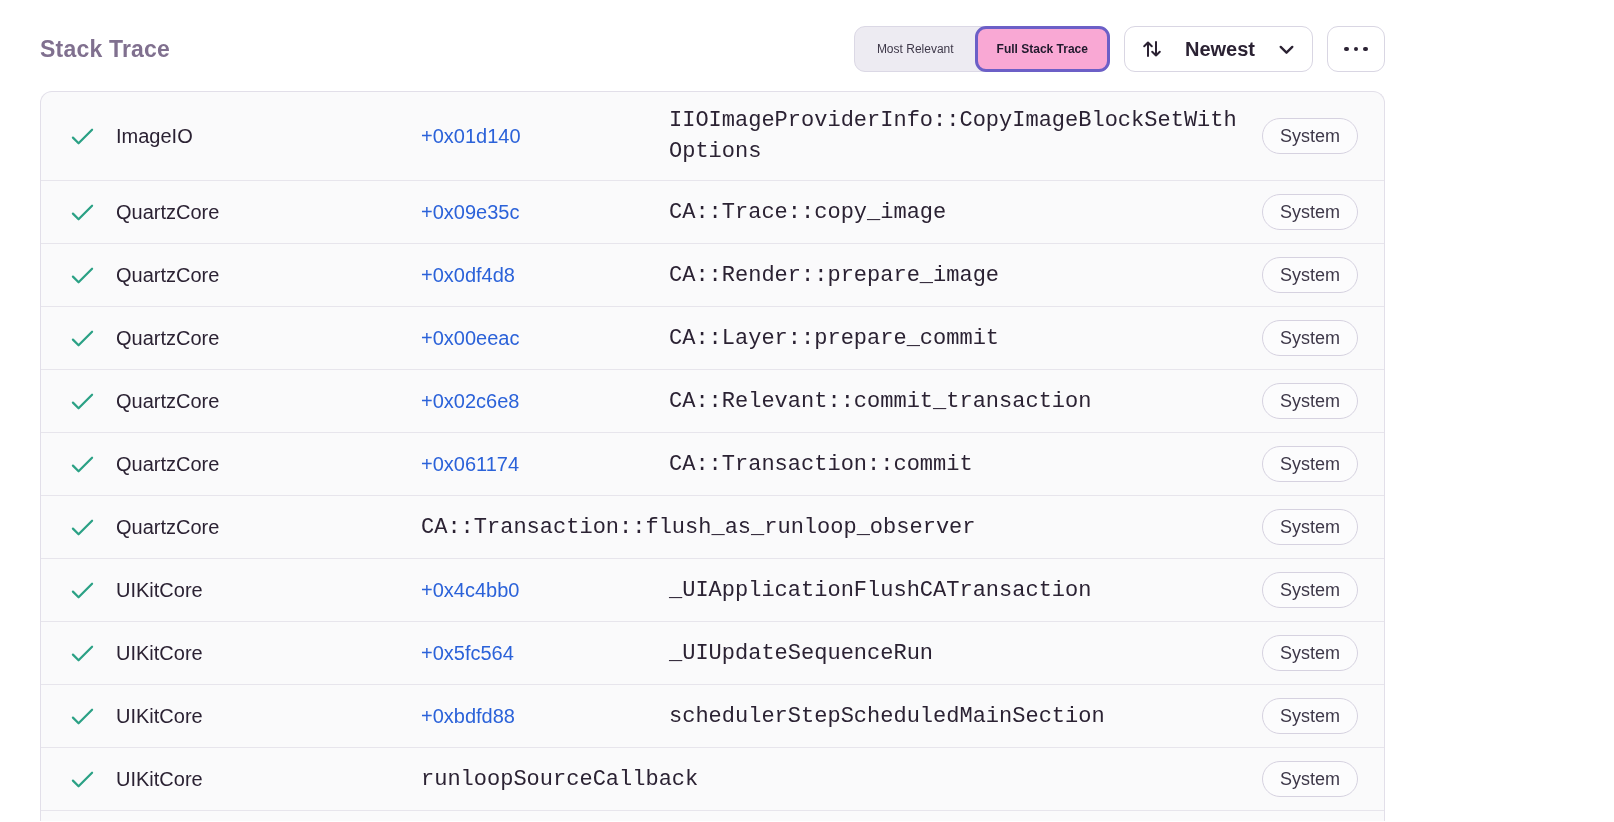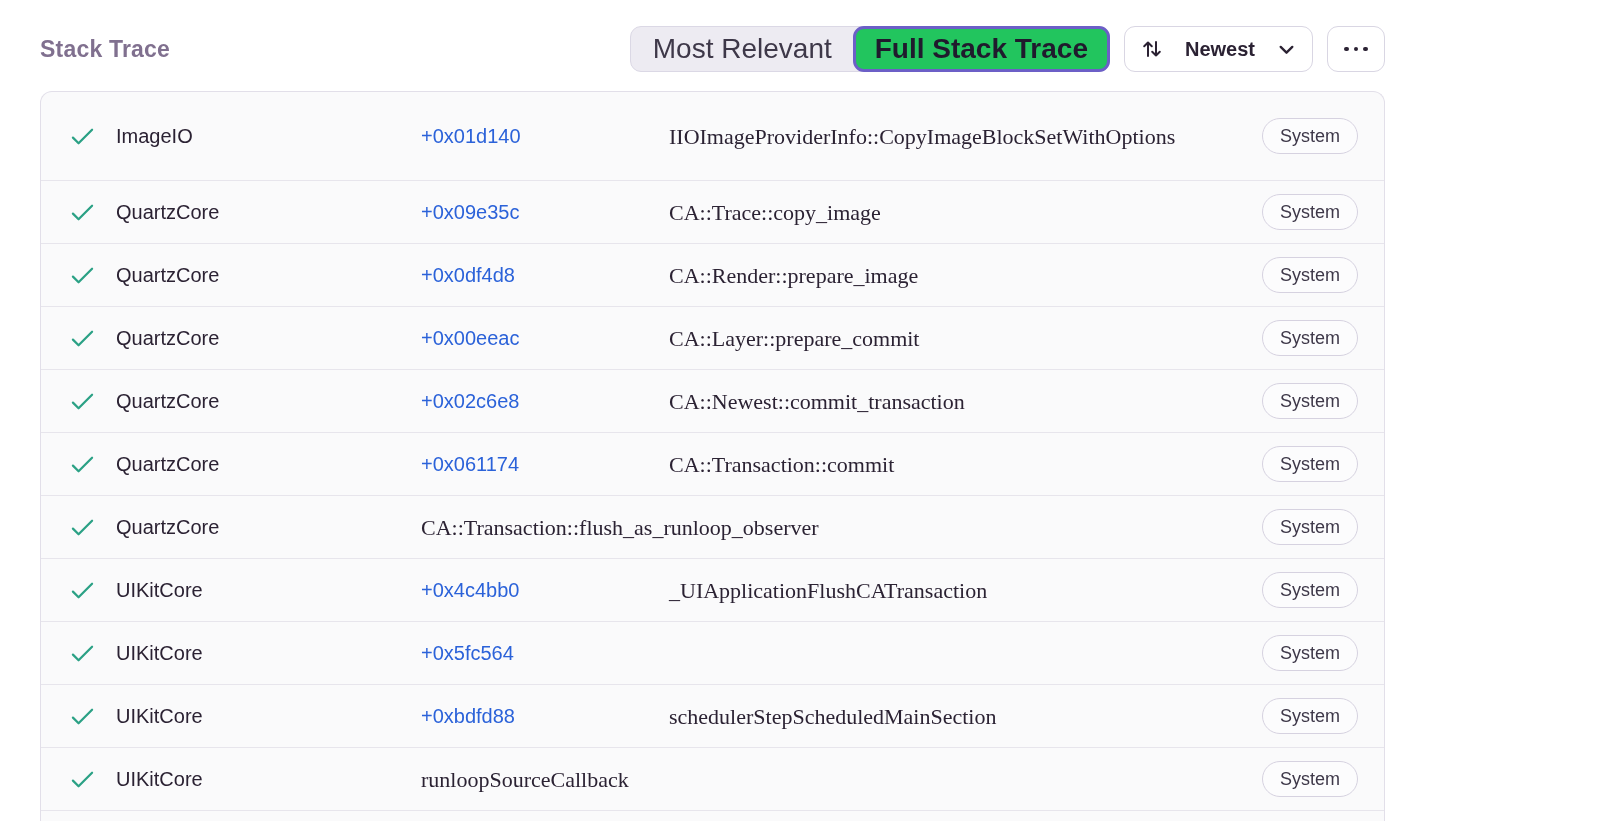--- a/index.html
+++ b/index.html
@@ -15,43 +15,43 @@
     font-family:"Liberation Sans", sans-serif;
     color:#2B2233;
   }
   .page{width:1345px;margin-left:40px;}
   .header{display:flex;align-items:center;justify-content:space-between;padding-top:26px;}
   .title{margin:0;font-size:23px;font-weight:700;color:#80708F;letter-spacing:.2px;}
   .controls{display:flex;align-items:center;gap:14px;}
 
   .segmented{display:flex;align-items:stretch;height:46px;background:#EDEBF2;
     border:1px solid #DBD8E5;border-radius:11px;}
-  .segment{display:flex;align-items:center;padding:0 22px;font-size:28px;color:#3E3849;cursor:pointer;}
-  .segment.selected{margin:-1px;background:#22c55e;border:3px solid var(--accent);
+  .segment{display:flex;align-items:center;padding:0 22px;font-size:12px;color:#3E3849;cursor:pointer;}
+  .segment.selected{margin:-1px;background:#f9a8d4;border:3px solid var(--accent);
     border-radius:11px;font-weight:700;color:#201A2D;padding:0 19px;}
 
   .btn{display:flex;align-items:center;height:46px;background:#fff;
     border:1.5px solid #D9D6E3;border-radius:11px;cursor:pointer;}
   .sort-btn{gap:22px;padding:0 16px;font-size:20px;font-weight:700;color:#2B2233;}
   .more-btn{width:58px;justify-content:center;gap:5px;}
   .dot{width:4.5px;height:4.5px;border-radius:50%;background:#2B2233;}
 
   .card{margin-top:19px;height:730px;background:#FAFAFB;
     border:1px solid #E2DFE9;border-bottom:none;border-radius:12px 12px 0 0;overflow:hidden;}
 
   .frame-row{display:flex;align-items:center;min-height:63px;padding:0 26px 0 28px;}
   .frame-row + .frame-row{border-top:1px solid #E7E5EC;}
   .frame-row:first-child{min-height:88px;}
   .stub{min-height:30px;}
 
   .check{flex:none;width:27px;height:27px;display:flex;align-items:center;justify-content:center;}
   .lib{flex:none;margin-left:20px;width:305px;font-size:20px;color:#2B2233;}
   .addr{flex:none;width:248px;font-size:20px;color:var(--blue);cursor:pointer;}
   .func{flex:1;max-width:600px;padding:13px 20px 13px 0;
-    font-family:Liberation Serif, serif;font-size:22px;line-height:31px;
+    font-family:Liberation Mono, monospace;font-size:22px;line-height:31px;
     color:#2B2233;word-break:break-all;}
   .badge{flex:none;margin-left:auto;height:36px;display:flex;align-items:center;
     padding:12px 17px;background:#FCFCFD;border:1.5px solid #D6D2E0;border-radius:18px;
     font-size:18px;color:#3E3849;}
 </style>
 </head>
 <body>
 
 <div class="page">
 
@@ -133,21 +133,21 @@
         <span class="badge">System</span>
       </div>
       <div class="frame-row">
         <span class="check">
           <svg width="27" height="27" viewBox="0 0 24 24" fill="none" stroke="var(--green)" stroke-width="2" stroke-linecap="round" stroke-linejoin="round">
             <path d="M3.5 13l5 5L20.5 6"></path>
           </svg>
         </span>
         <span class="lib">QuartzCore</span>
         <span class="addr">+0x02c6e8</span>
-        <span class="func">CA::Newest::commit_transaction</span>
+        <span class="func">CA::Relevant::commit_transaction</span>
         <span class="badge">System</span>
       </div>
       <div class="frame-row">
         <span class="check">
           <svg width="27" height="27" viewBox="0 0 24 24" fill="none" stroke="var(--green)" stroke-width="2" stroke-linecap="round" stroke-linejoin="round">
             <path d="M3.5 13l5 5L20.5 6"></path>
           </svg>
         </span>
         <span class="lib">QuartzCore</span>
         <span class="addr">+0x061174</span>
@@ -176,20 +176,21 @@
         <span class="badge">System</span>
       </div>
       <div class="frame-row">
         <span class="check">
           <svg width="27" height="27" viewBox="0 0 24 24" fill="none" stroke="var(--green)" stroke-width="2" stroke-linecap="round" stroke-linejoin="round">
             <path d="M3.5 13l5 5L20.5 6"></path>
           </svg>
         </span>
         <span class="lib">UIKitCore</span>
         <span class="addr">+0x5fc564</span>
+        <span class="func">_UIUpdateSequenceRun</span>
         <span class="badge">System</span>
       </div>
       <div class="frame-row">
         <span class="check">
           <svg width="27" height="27" viewBox="0 0 24 24" fill="none" stroke="var(--green)" stroke-width="2" stroke-linecap="round" stroke-linejoin="round">
             <path d="M3.5 13l5 5L20.5 6"></path>
           </svg>
         </span>
         <span class="lib">UIKitCore</span>
         <span class="addr">+0xbdfd88</span>

